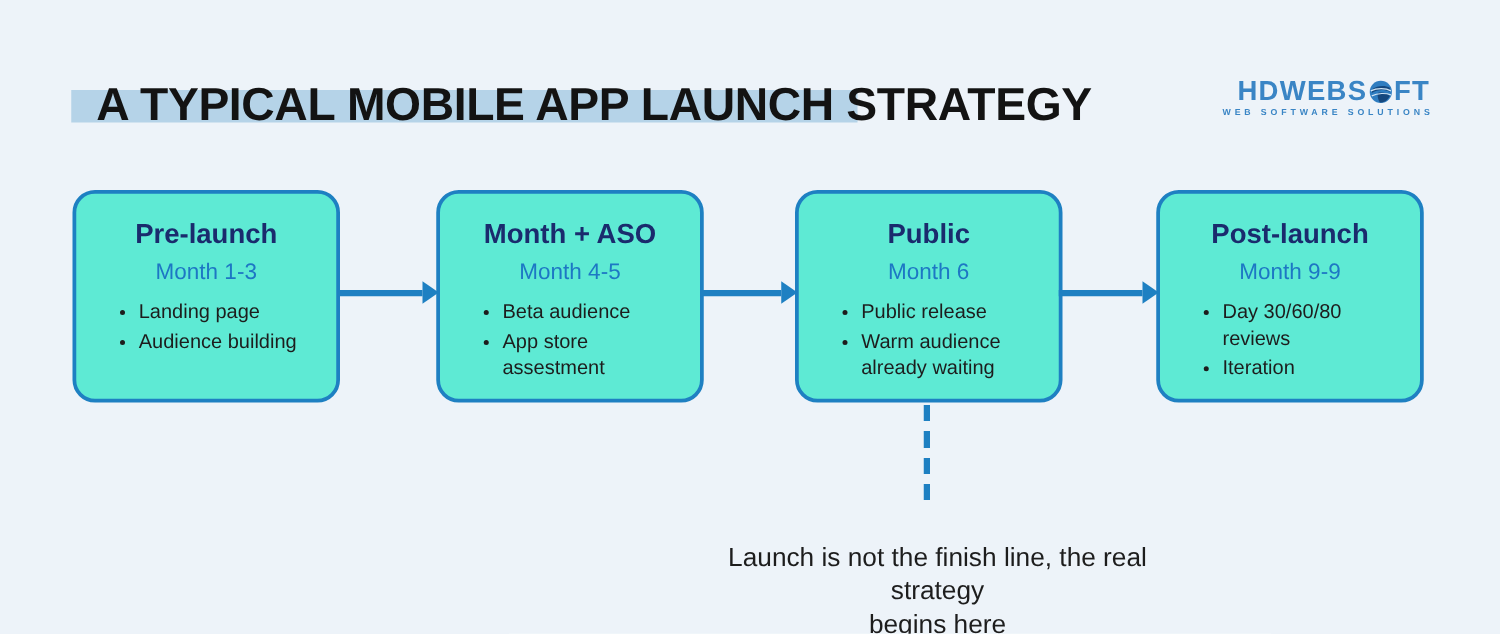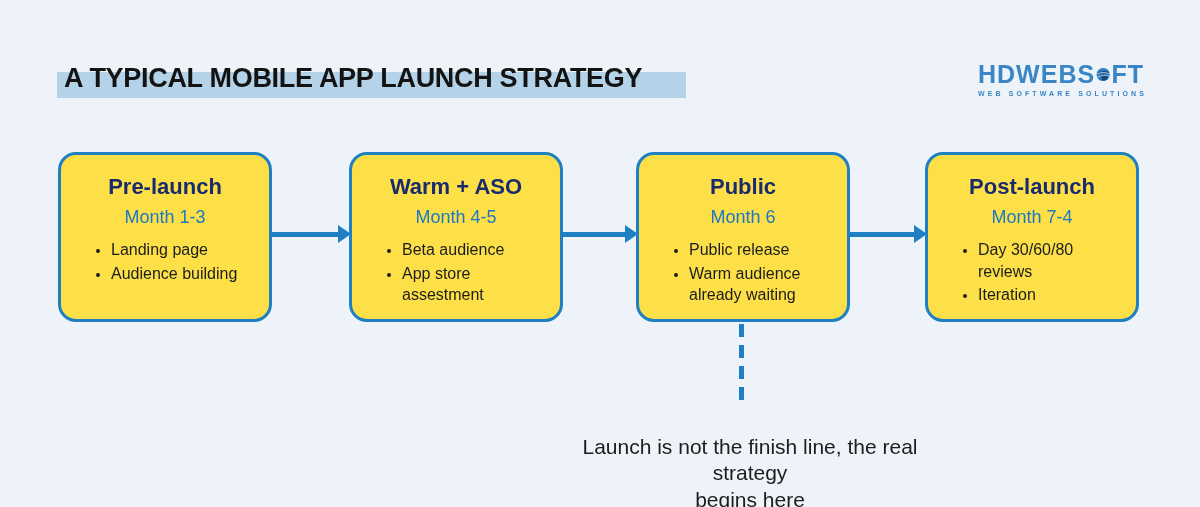--- a/index.html
+++ b/index.html
@@ -10,43 +10,43 @@
     background:var(--background,#edf3f9);
     overflow:hidden;
   }
   
   .title-highlight{
     position:absolute;left:57px;top:72px;
     width:629px;height:26px;
     background:var(--highlight,#b5d3e8);
   }
   .page-title{
-    position:absolute;left:64px;top:63px;
-    font-size:27px;font-weight:bold;color:#131313;
+    position:absolute;left:77px;top:63px;
+    font-size:37px;font-weight:bold;color:#131313;
     letter-spacing:-0.3px;white-space:nowrap;z-index:2;
   }
   
   .logo{
     position:absolute;left:978px;top:62px;width:166px;
     text-align:center;z-index:2;
   }
   .logo-row{
     display:flex;align-items:center;justify-content:center;
-    font-size:25px;font-weight:bold;color:var(--logo,#3a85c5);
-    letter-spacing:1px;line-height:1;
+    font-size:22px;font-weight:bold;color:var(--logo,#3a85c5);
+    letter-spacing:1px;line-height:1;margin-left:12px;
   }
   .logo-globe{width:21px;height:21px;margin:0 1px;position:relative;top:0px;}
   .logo-tagline{
     margin-top:3px;font-size:7px;font-weight:bold;
     letter-spacing:3.1px;color:var(--logo,#3a85c5);white-space:nowrap;
   }
   
   .step{
     position:absolute;top:152px;width:214px;height:170px;
-    background:#fde047;
+    background:#5eead4;
     border:3px solid var(--accent,#1e80c2);
     border-radius:18px;box-sizing:border-box;
   }
   .step h2{
     margin:19px 6px 0;text-align:center;
     font-size:22px;font-weight:bold;color:var(--heading,#1a2b6d);
   }
   .step .period{
     margin-top:7px;text-align:center;
     font-size:18px;color:var(--period,#1d77c4);
@@ -115,21 +115,21 @@
       <li>Audience building</li>
     </ul>
   </div>
 
   <div class="arrow" style="left:271px;width:80px">
     <div class="arrow-line"></div>
     <div class="arrow-head"></div>
   </div>
 
   <div class="step" style="left:349px">
-    <h2>Warm + ASO</h2>
+    <h2>Month + ASO</h2>
     <div class="period">Month 4-5</div>
     <ul>
       <li>Beta audience</li>
       <li>App store
 assestment</li>
     </ul>
   </div>
 
   <div class="arrow" style="left:560px;width:78px">
     <div class="arrow-line"></div>
@@ -146,21 +146,21 @@
     </ul>
   </div>
 
   <div class="arrow" style="left:847px;width:80px">
     <div class="arrow-line"></div>
     <div class="arrow-head"></div>
   </div>
 
   <div class="step" style="left:925px">
     <h2>Post-launch</h2>
-    <div class="period">Month 7-4</div>
+    <div class="period">Month 9-9</div>
     <ul>
       <li>Day 30/60/80
 reviews</li>
       <li>Iteration</li>
     </ul>
   </div>
 
   <div class="dashed-line"></div>
 
   <div class="note">

